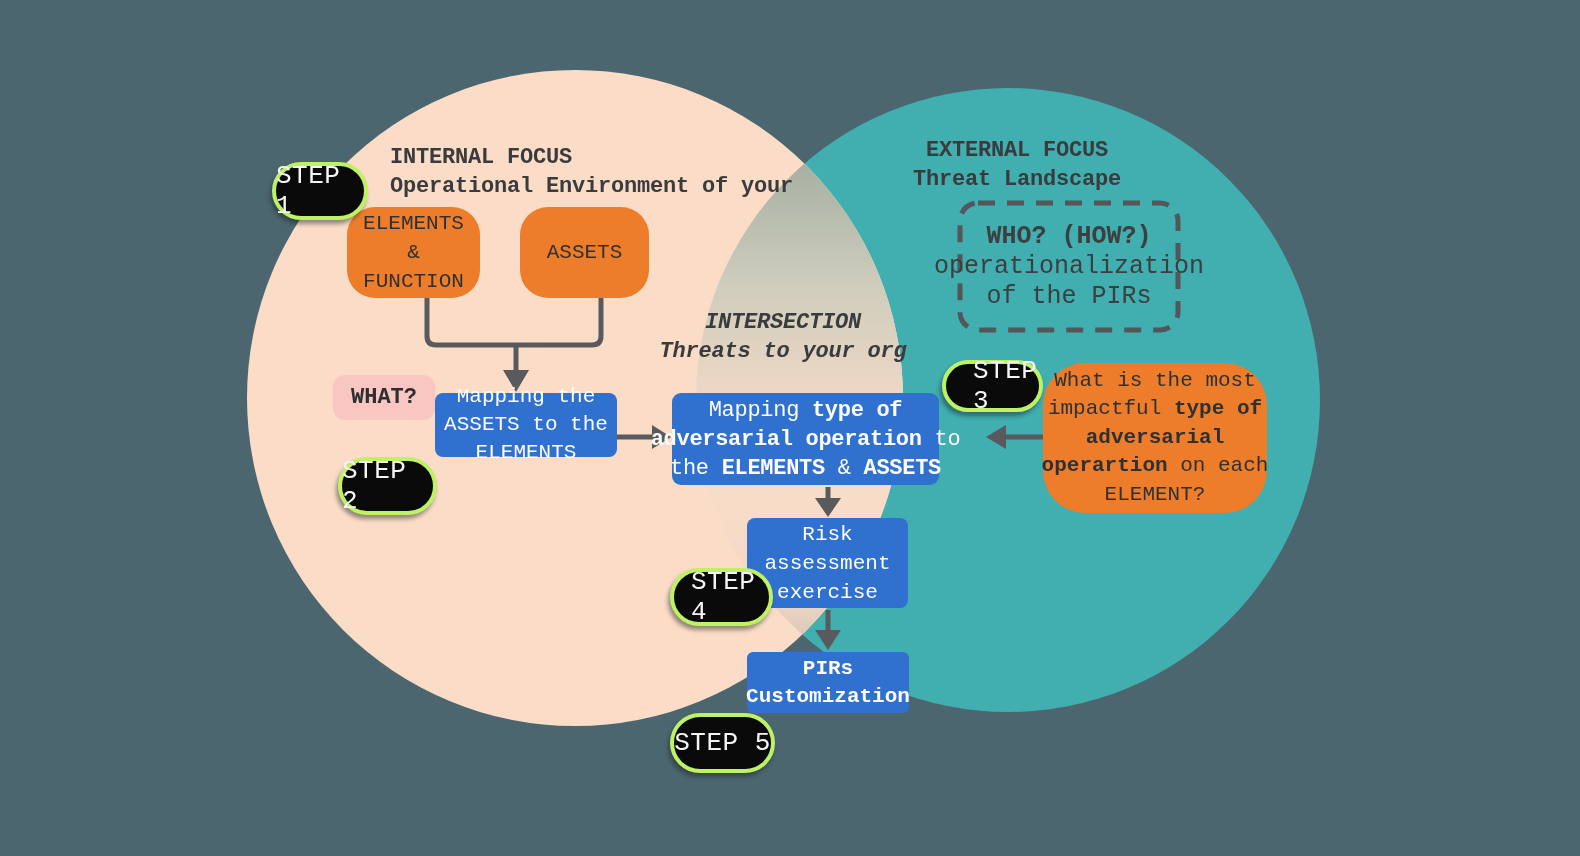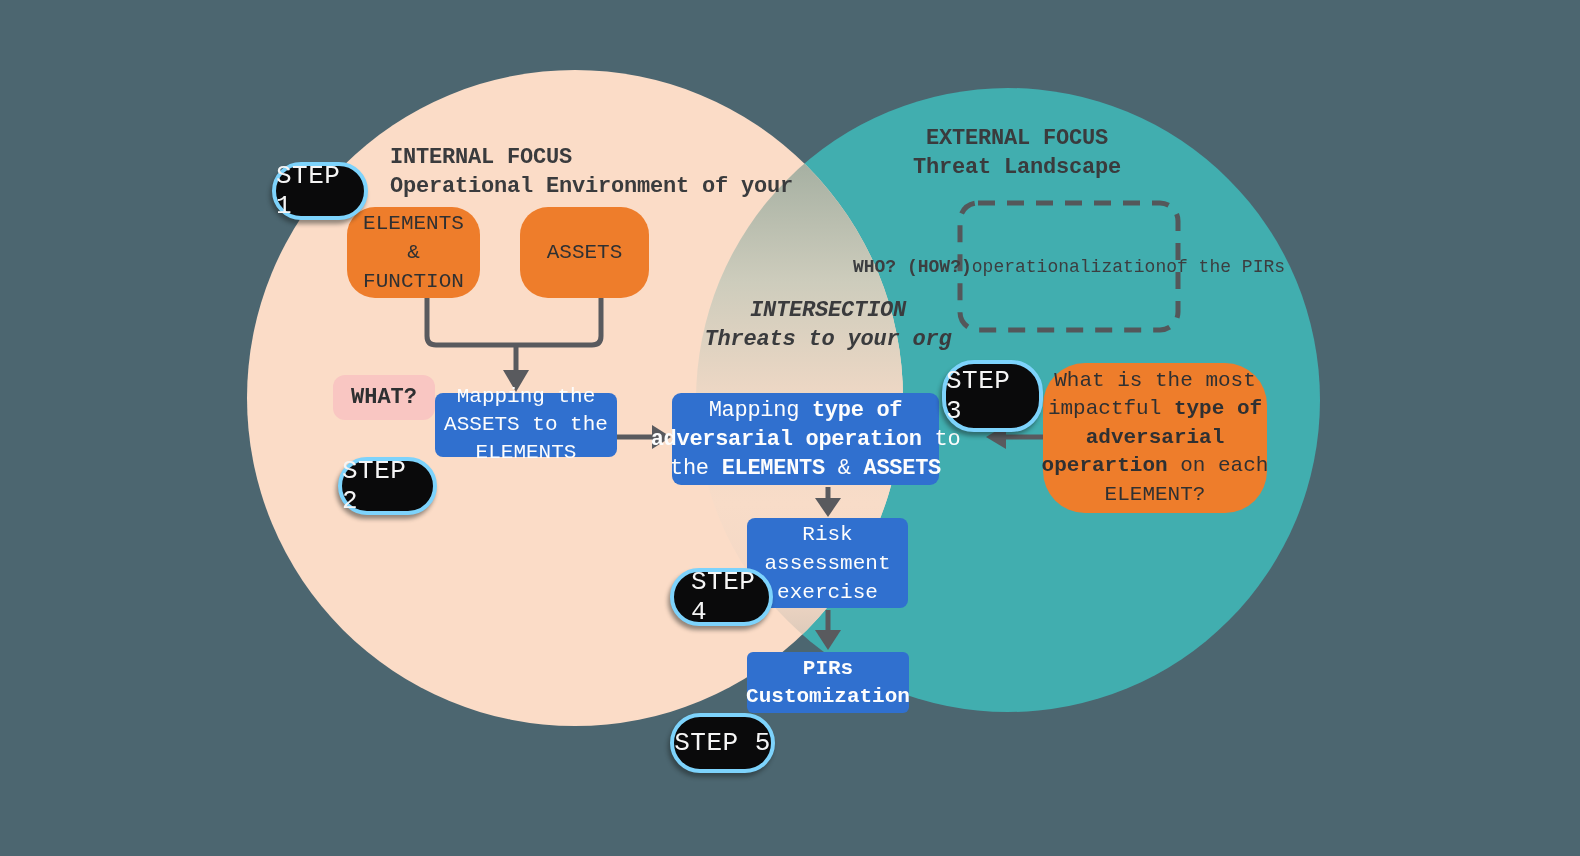--- a/index.html
+++ b/index.html
@@ -3,38 +3,38 @@
 <meta charset="utf-8">
 <style>
   html,body{margin:0;padding:0;background:#4c6670;}
   .stage{
     position:relative;width:1580px;height:856px;overflow:hidden;
     background:#4c6670;font-family:Liberation Mono, monospace;
   }
   .underlay{position:absolute;left:0;top:0;}
   .abs{position:absolute;box-sizing:border-box;}
   .hdr{font-weight:bold;font-size:22px;line-height:29px;color:#3a3b3d;letter-spacing:-0.2px;}
-  .center{text-align:center;}
+  .center{text-align:center;margin-top:12px;}
   .italic{font-style:italic;}
   .node{
     display:flex;flex-direction:column;align-items:center;justify-content:center;
     text-align:left;box-sizing:border-box;
   }
   .orange{background:#ee7d2b;color:#2f3032;border-radius:28px;font-size:21px;line-height:29px;}
   .orange.big{border-radius:42px;line-height:28.6px;}
   .blue{background:#3070cf;color:#fdfdfd;border-radius:8px;font-size:21px;line-height:28px;}
   .blue2{font-size:22px;line-height:29px;letter-spacing:-0.3px;border-radius:9px;}
   .pink{background:#f9c6c2;color:#2e2f31;border-radius:12px;font-weight:bold;font-size:22px;
         display:flex;align-items:center;justify-content:center;}
   .pill{
-    background:#0a0a0b;color:#f5f5f5;border:4px solid #7dd3fc;border-radius:32px;
+    background:#0a0a0b;color:#f5f5f5;border:4px solid #bef264;border-radius:32px;
     font-size:26px;display:flex;align-items:center;justify-content:center;
     box-shadow:-2px 4px 4px rgba(25,30,32,0.45);letter-spacing:0.5px;z-index:5;
   }
-  .who-text{font-size:18px;line-height:30px;color:#3c3e40;display:flex;flex-direction:row;
+  .who-text{font-size:25px;line-height:30px;color:#3c3e40;display:flex;flex-direction:column;
             align-items:center;justify-content:center;}
   .b{font-weight:bold;}
   .ln{white-space:nowrap;}
 </style>
 </head>
 <body>
 
 <div class="stage">
 
   <svg class="underlay" width="1580" height="856" viewBox="0 0 1580 856">
@@ -80,28 +80,28 @@
   <div class="abs hdr" style="left:390px;top:143px;width:420px;">
     <div>INTERNAL FOCUS</div>
     <div>Operational Environment of your org</div>
   </div>
 
   <div class="abs hdr center" style="left:887px;top:124px;width:260px;">
     <div>EXTERNAL FOCUS</div>
     <div>Threat Landscape</div>
   </div>
 
-  <div class="abs hdr center italic" style="left:683px;top:296px;width:290px;">
+  <div class="abs hdr center italic" style="left:638px;top:296px;width:290px;">
     <div>INTERSECTION</div>
     <div>Threats to your org</div>
   </div>
 
   <div class="abs pill" style="left:272px;top:162px;width:96px;height:58px;">STEP 1</div>
   <div class="abs pill" style="left:338px;top:457px;width:99px;height:58px;">STEP 2</div>
-  <div class="abs pill" style="left:942px;top:360px;width:101px;height:72px;">STEP 3</div>
+  <div class="abs pill" style="left:942px;top:360px;width:101px;height:52px;padding-left:27px;">STEP 3</div>
   <div class="abs pill" style="left:670px;top:568px;width:103px;height:58px;padding-left:17px;">STEP 4</div>
   <div class="abs pill" style="left:670px;top:713px;width:105px;height:60px;">STEP 5</div>
 
   <div class="abs node orange" style="left:347px;top:207px;width:133px;height:91px;">
     <div class="ln">ELEMENTS</div>
     <div class="ln">&amp;</div>
     <div class="ln">FUNCTION</div>
   </div>
 
   <div class="abs node orange" style="left:520px;top:207px;width:129px;height:91px;">

